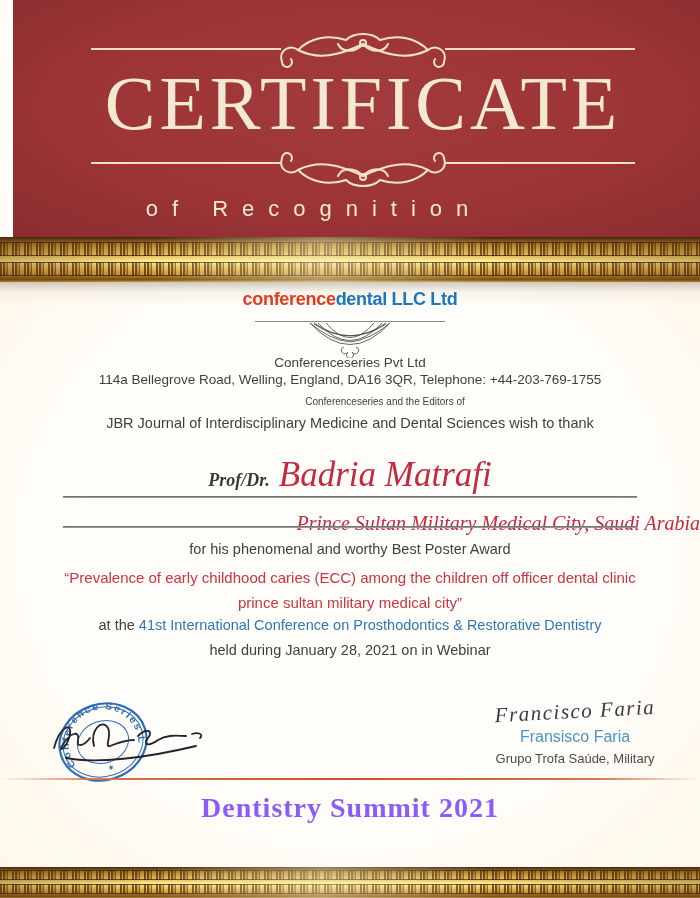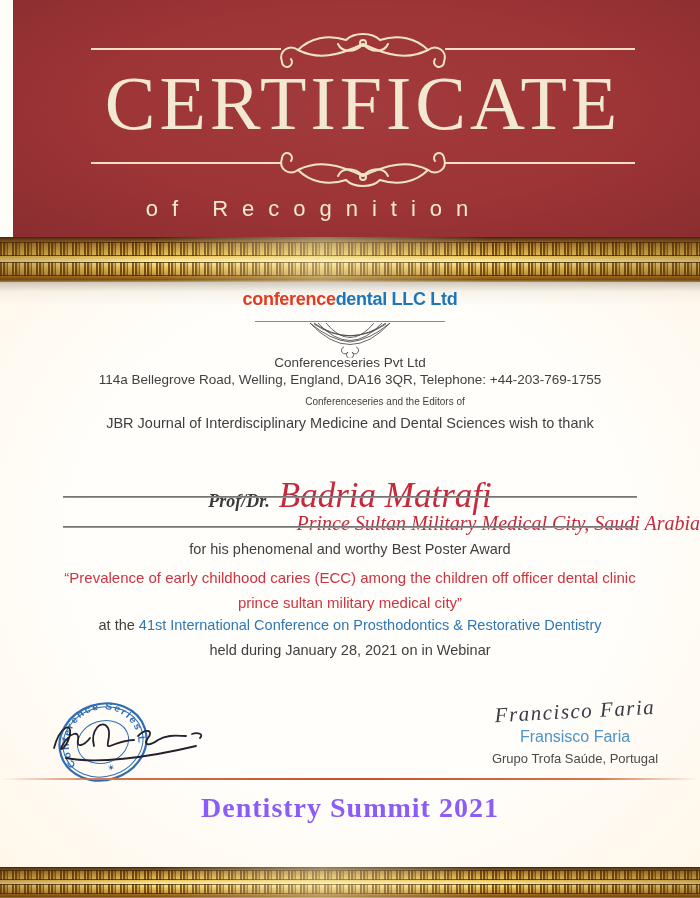--- a/index.html
+++ b/index.html
@@ -64,21 +64,21 @@
   .brand-logo .blue{color:var(--logo_blue);}
   .brand-rule{position:absolute;left:255px;top:321px;width:190px;height:1px;background:#8a8a8a;}
   .brand-ornament{position:absolute;left:290px;top:322px;width:120px;height:36px;}
   .brand-ornament path{stroke:#4a4a4a;stroke-width:1;fill:none;opacity:.85;}
 
   .org-name{top:355px;font-size:13.5px;}
   .org-address{top:372px;font-size:13.5px;}
   .intro-1{top:396px;font-size:10px;padding-left:35px;}
   .intro-2{top:415px;font-size:14.5px;}
 
-  .recipient{top:455px;display:flex;justify-content:center;align-items:baseline;gap:9px;margin-top:21px;}
+  .recipient{top:455px;display:flex;justify-content:center;align-items:baseline;gap:9px;}
   .recipient .prefix{font-family:"Liberation Serif",serif;font-style:italic;font-weight:bold;
       font-size:18px;color:#3a3a3a;}
   .recipient .name{font-family:"Liberation Serif",serif;font-style:italic;
       font-size:35px;color:var(--accent_red);}
   .divider{position:absolute;left:63px;width:574px;height:2px;
       background:linear-gradient(180deg,#666 0,#a5a5a5 100%);}
   .div-1{top:496px;} .div-2{top:526px;}
   .affiliation{top:512px;font-family:"Liberation Serif",serif;font-style:italic;
       font-size:20px;color:var(--accent_red);text-align:right;}
 
@@ -208,18 +208,18 @@
         <path class="scribble" d="M48,50 C44,34 56,22 62,32 C66,40 58,52 64,50 C74,46 80,44 88,44"></path>
         <path class="scribble" d="M92,40 C100,32 108,34 102,42 C96,50 104,50 112,44 C122,38 132,40 140,40"></path>
         <path class="scribble" d="M146,38 C152,36 158,38 154,42"></path>
         <path class="scribble" d="M20,62 C50,68 100,62 150,50"></path>
       </g>
     </svg>
   </div>
 
   <div class="sig-script">Francisco Faria</div>
   <div class="sig-name">Fransisco Faria</div>
-  <div class="sig-org">Grupo Trofa Saúde, Portugal</div>
+  <div class="sig-org">Grupo Trofa Saúde, Military</div>
 
   <div class="footer-divider"></div>
   <div class="centered event-title">Dentistry Summit 2021</div>
 
 </div>
 
 </body></html>

